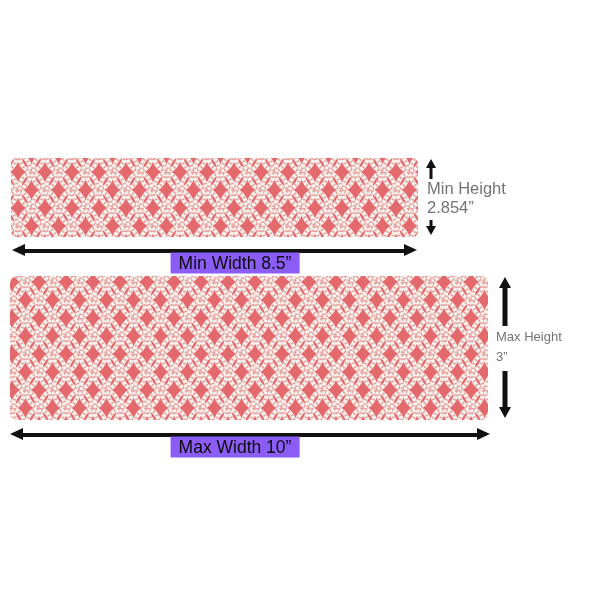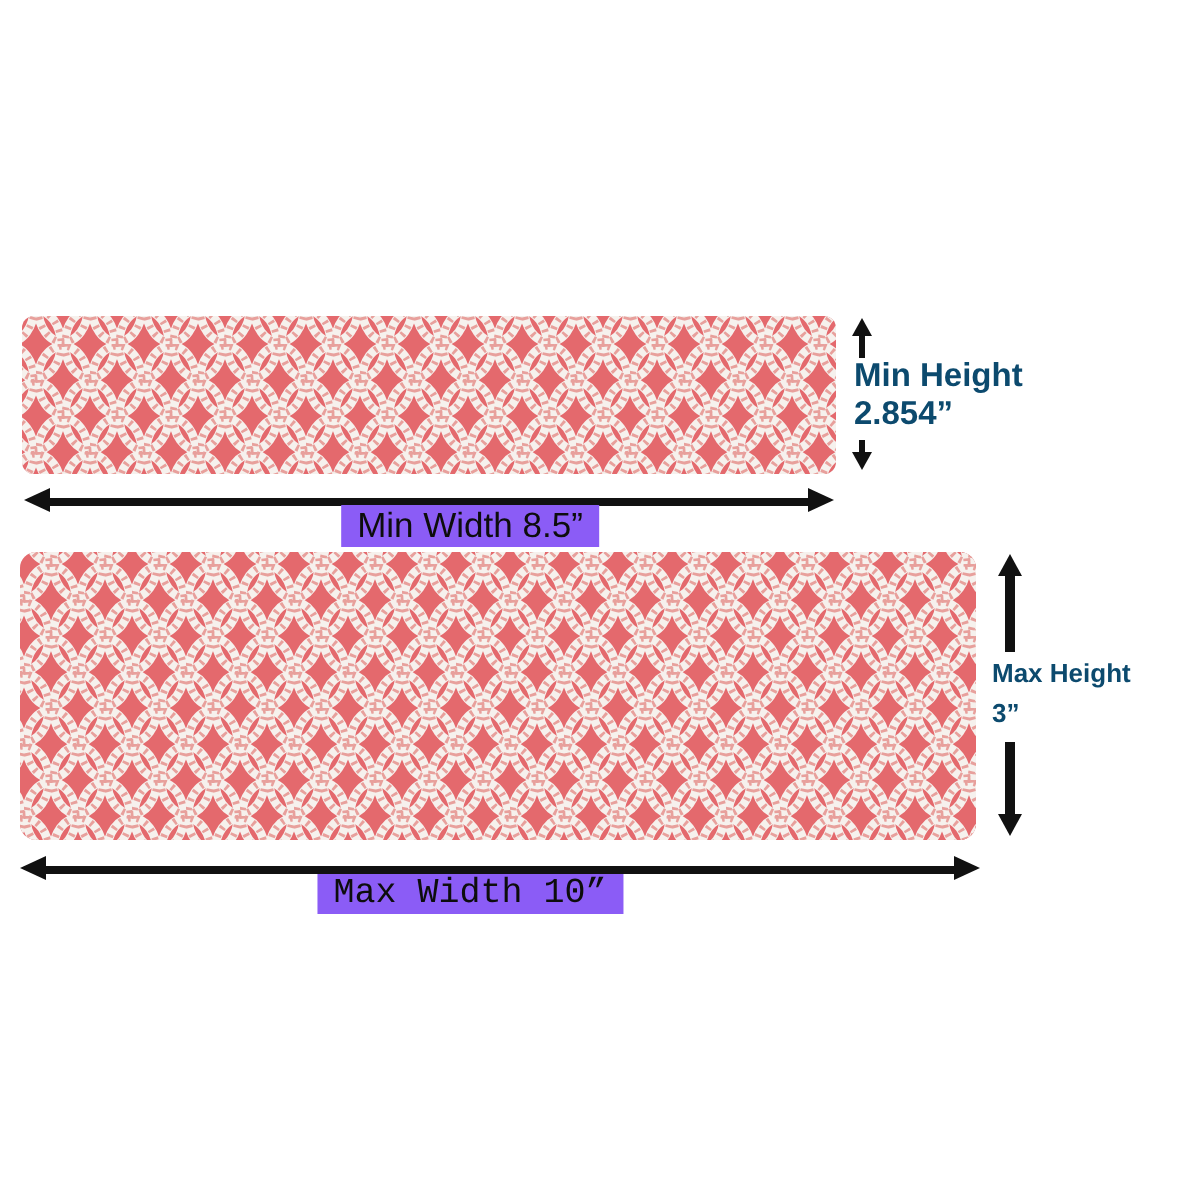--- a/index.html
+++ b/index.html
@@ -24,41 +24,41 @@
                    border-top:6.5px solid transparent; border-bottom:6.5px solid transparent; }
   .h-arrow .head.left  { left:0;  border-right:13px solid #111; }
   .h-arrow .head.right { right:0; border-left:13px solid #111; }
   .h-arrow .dim-label {
     position:absolute; top:19px; transform:translate(-50%,-50%);
     background:#8b5cf6; padding:0 8px; font-size:17.5px; white-space:nowrap; color:#0d0d0d;
   }
   #arrow-min-width { left:12px; top:244px; width:405px; }
   #arrow-min-width .dim-label { left:223px; }
   #arrow-max-width { left:10px; top:428px; width:480px; }
-  #arrow-max-width .dim-label { left:225px;font-family:Liberation Mono, monospace; }
+  #arrow-max-width .dim-label { left:225px; }
 
   
   .v-seg { position:absolute; }
   .v-seg .vshaft { position:absolute; left:50%; transform:translateX(-50%); background:#111; }
   .v-seg .head { position:absolute; left:50%; transform:translateX(-50%); width:0; height:0; }
   .v-seg.up   .vshaft { top:8px; bottom:0; }
   .v-seg.down .vshaft { top:0; bottom:8px; }
   .v-seg.up   .head { top:0;    border-left:6px solid transparent; border-right:6px solid transparent; border-bottom:11px solid #111; }
   .v-seg.down .head { bottom:0; border-left:6px solid transparent; border-right:6px solid transparent; border-top:11px solid #111; }
   .v-seg.small .vshaft { width:3px; }
   .v-seg.big   .vshaft { width:5px; }
   .v-seg.small.up .head   { border-left-width:5px; border-right-width:5px; border-bottom-width:9px; }
   .v-seg.small.down .head { border-left-width:5px; border-right-width:5px; border-top-width:9px; }
 
   #vseg-min-up   { left:425px; top:159px; width:12px; height:20px; }
   #vseg-min-down { left:425px; top:220px; width:12px; height:15px; }
   #vseg-max-up   { left:498px; top:277px; width:13px; height:49px; }
   #vseg-max-down { left:498px; top:371px; width:13px; height:47px; }
 
-  .vlabel { position:absolute; white-space:nowrap; color:#0c4a6e;font-weight:bold; }
+  .vlabel { position:absolute; white-space:nowrap; color:#737373; }
   #label-min-height { left:427px; top:179px; font-size:16.5px; line-height:18.5px; }
   #label-max-height { left:496px; top:327px; font-size:13px; line-height:20px; }
 </style>
 </head>
 <body>
 
 <div class="stage">
 
   <div class="banner" id="banner-min">
     <svg width="407" height="79">

